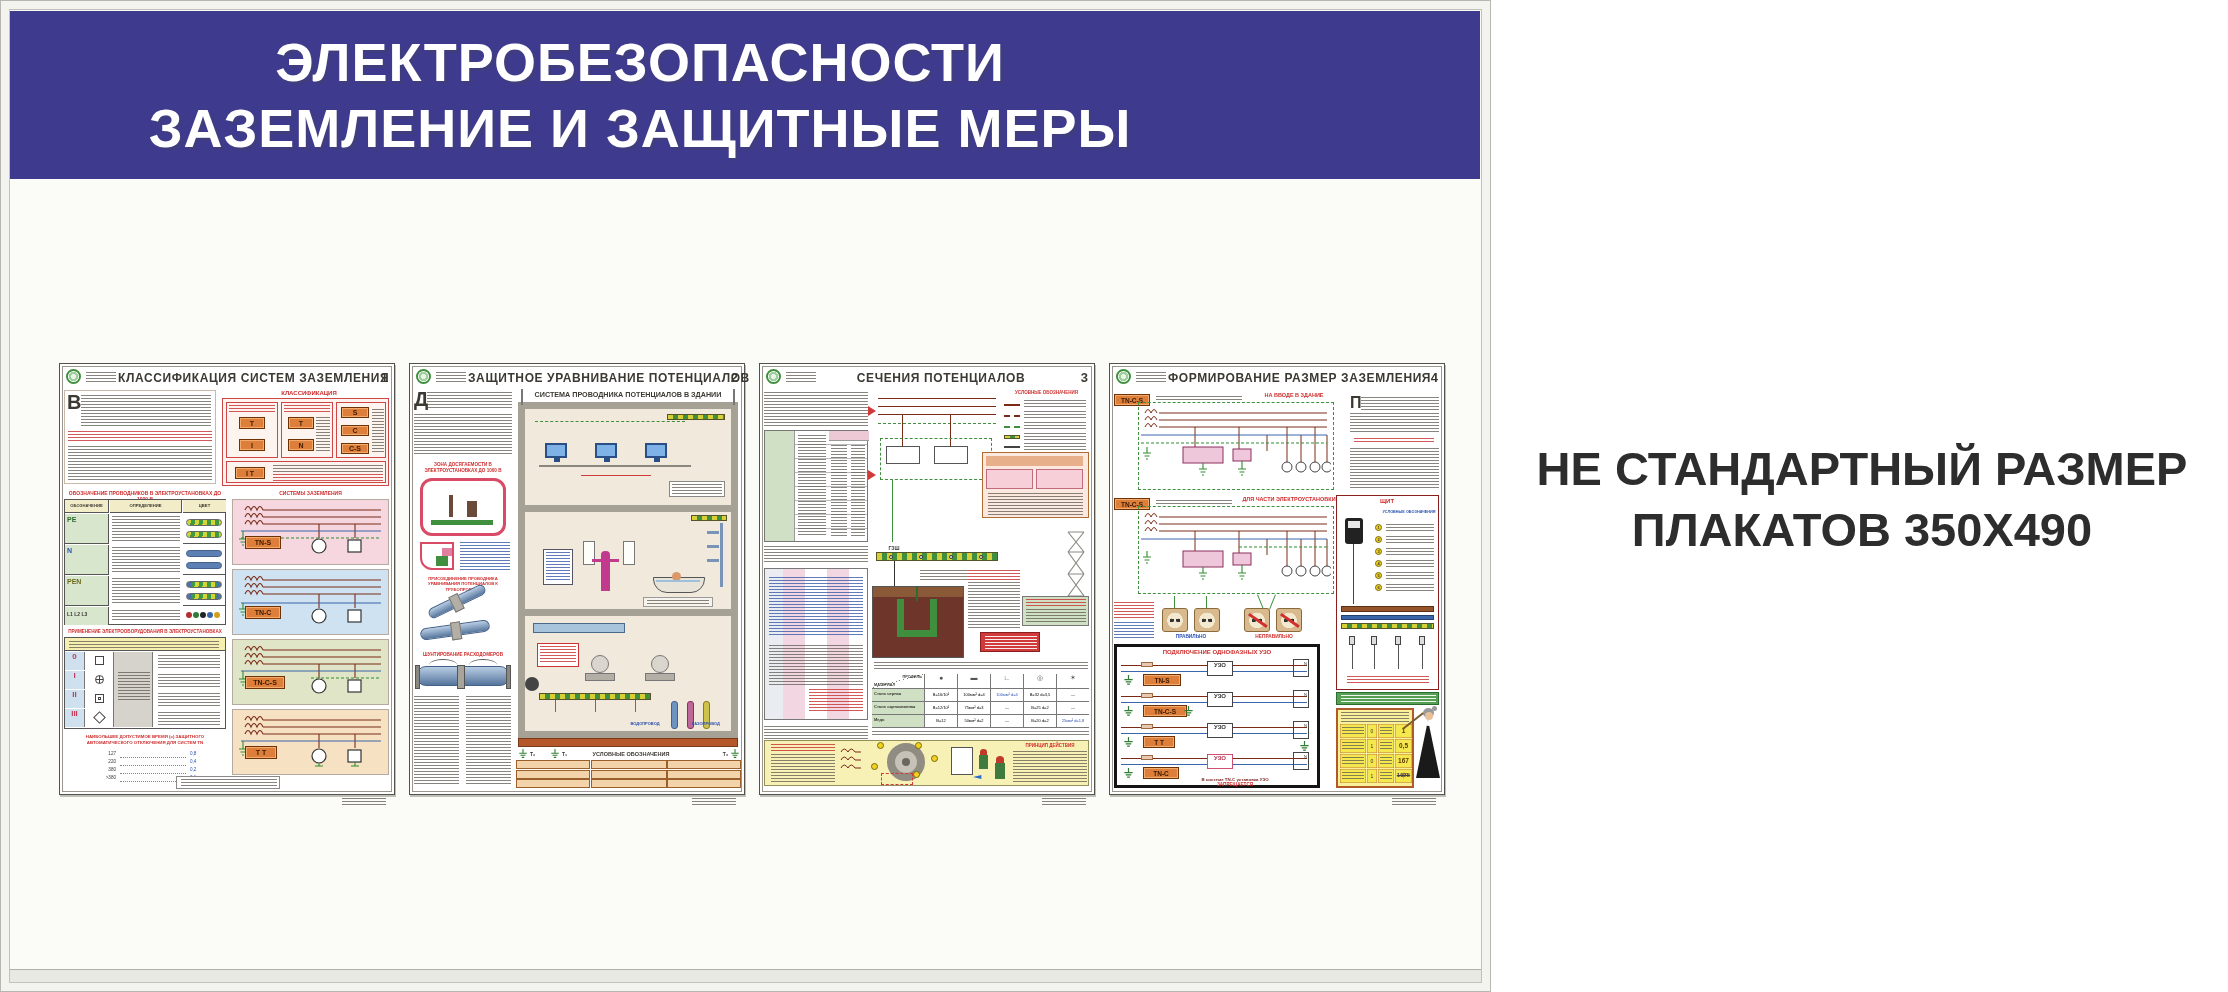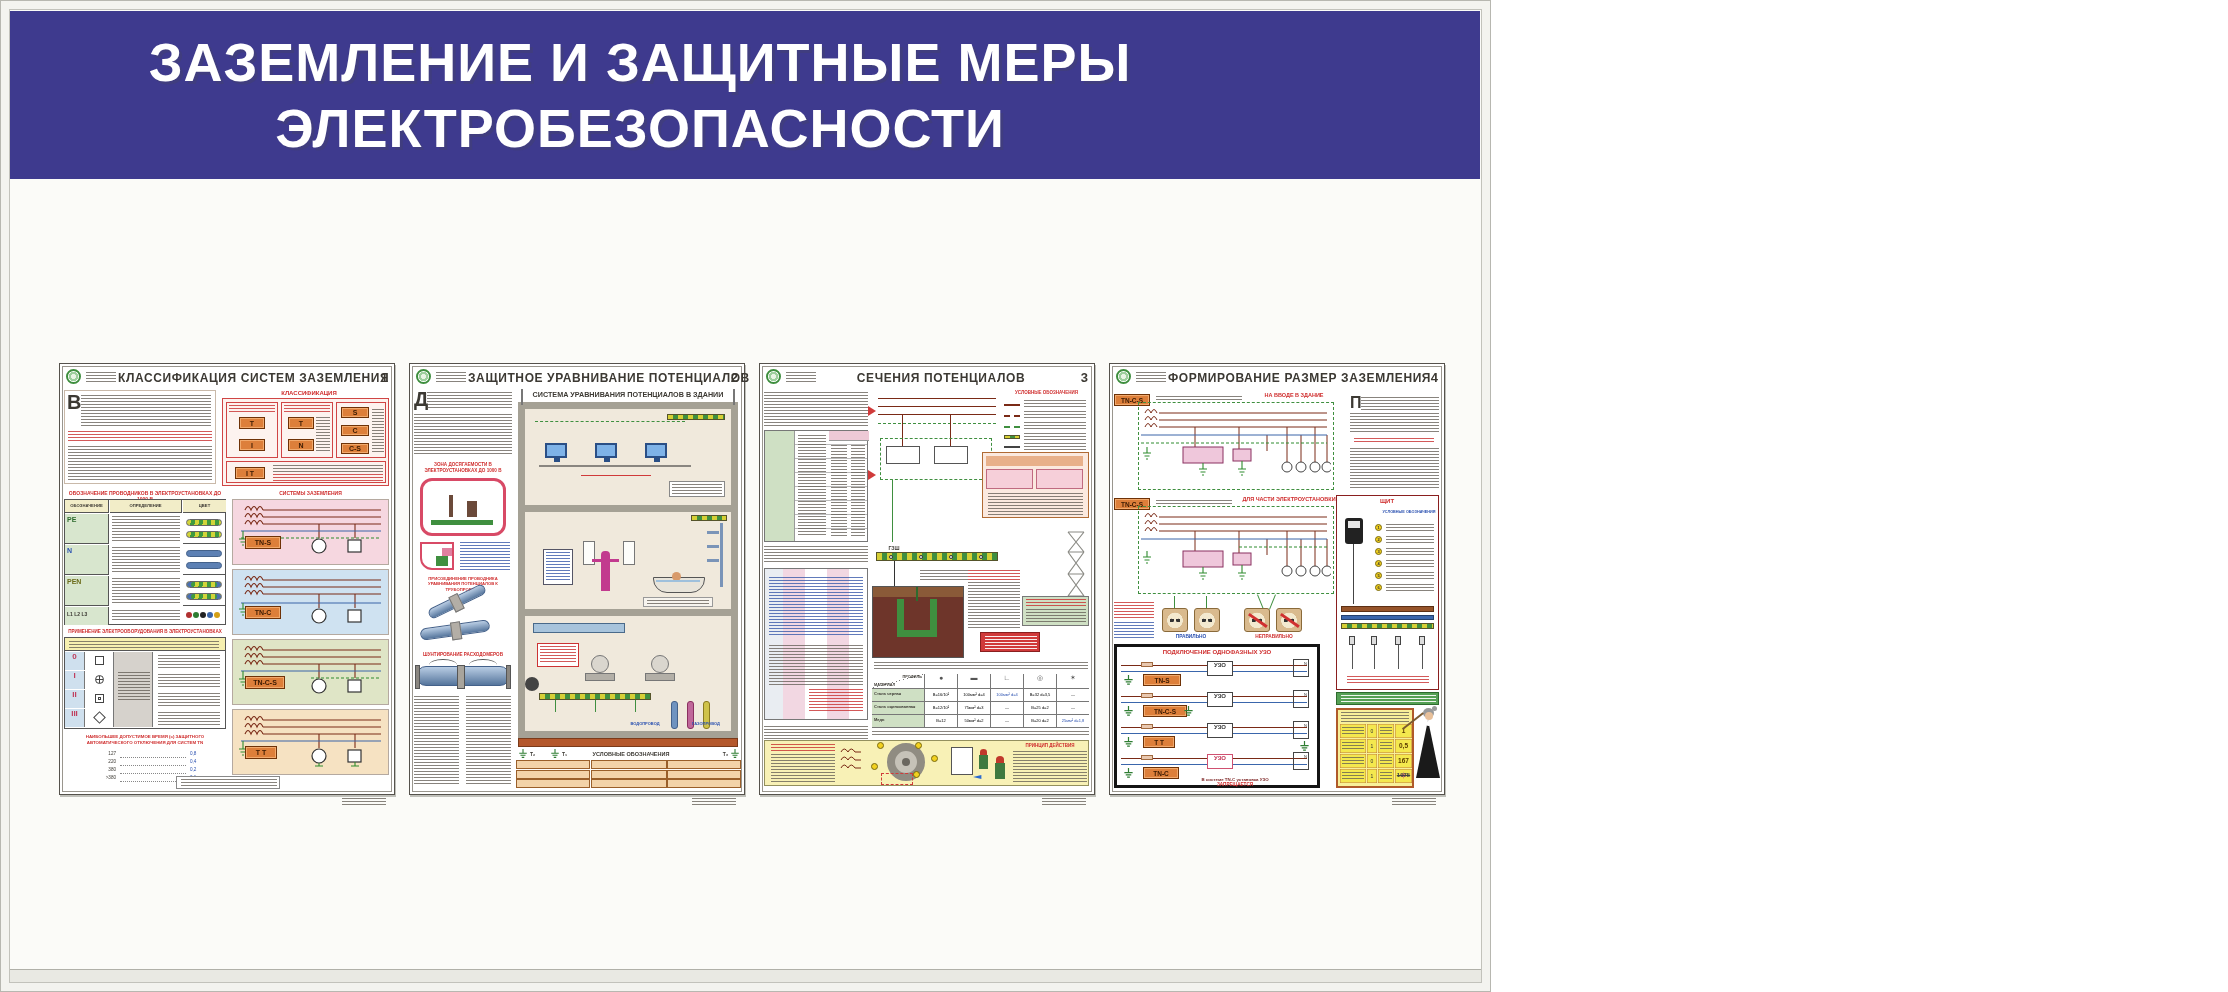--- a/index.html
+++ b/index.html
@@ -50,22 +50,22 @@
   .pipecyl{position:absolute;border-radius:6px;border:1px solid #44618a;background:linear-gradient(180deg,#b9cde4,#55759c)}
 </style>
 </head>
 <body>
 
 <div class="stage">
 
   <div class="board">
     <div class="bheader">
       <div class="btitle">
+        <div>ЭЛЕКТРОБЕЗОПАСНОСТИ</div>
         <div>ЗАЗЕМЛЕНИЕ И ЗАЩИТНЫЕ МЕРЫ</div>
-        <div>ЭЛЕКТРОБЕЗОПАСНОСТИ</div>
       </div>
     </div>
 
     <div class="poster" style="left:58px">
       <div class="pinner"></div>
       <div class="phead">
         <span class="plogo"></span>
         <span class="tx" style="left:22px;top:5px;width:30px;height:11px"></span>
         <span class="ptitle">КЛАССИФИКАЦИЯ СИСТЕМ ЗАЗЕМЛЕНИЯ</span>
         <span class="pnum">1</span>
@@ -284,21 +284,21 @@
         <div class="pipecyl" style="left:2px;top:276px;width:94px;height:20px;border-radius:10px">
           <span class="a" style="left:-2px;top:-2px;width:5px;height:24px;background:#8a8680;border:1px solid #555"></span>
           <span class="a" style="right:-2px;top:-2px;width:5px;height:24px;background:#8a8680;border:1px solid #555"></span>
           <span class="a" style="left:40px;top:-2px;width:8px;height:24px;background:#a8a49c;border:1px solid #555"></span>
           <span class="a" style="left:12px;top:-8px;width:28px;height:12px;border-top:1.5px solid #555;border-radius:50%"></span>
           <span class="a" style="left:52px;top:-8px;width:28px;height:12px;border-top:1.5px solid #555;border-radius:50%"></span>
         </div>
         <span class="tx" style="left:0;top:306px;width:45px;height:88px"></span>
         <span class="tx" style="left:52px;top:306px;width:45px;height:88px"></span>
 
-        <div class="dk" style="left:102px;top:0;width:224px;font-size:7.2px">СИСТЕМА УРАВНИВАНИЯ ПОТЕНЦИАЛОВ В ЗДАНИИ</div>
+        <div class="dk" style="left:102px;top:0;width:224px;font-size:7.2px">СИСТЕМА ПРОВОДНИКА ПОТЕНЦИАЛОВ В ЗДАНИИ</div>
         <div class="a" style="left:104px;top:12px;width:220px;height:336px;border:7px solid #a5a195;background:#f0e9dc">
           <span class="a" style="left:-4px;top:-20px;width:2px;height:16px;background:#777"></span>
           <span class="a" style="right:-4px;top:-20px;width:2px;height:16px;background:#777"></span>
           <div class="a" style="left:0;top:96px;width:206px;height:7px;background:#a5a195"></div>
           <div class="a" style="left:0;top:200px;width:206px;height:7px;background:#a5a195"></div>
 
           <div class="busYG a" style="right:6px;top:5px;width:58px;height:6px"></div>
           <div class="a" style="left:10px;top:12px;width:150px;border-top:1.5px dashed #3f8f3f"></div>
           <div class="mon" style="left:20px;top:34px"></div>
           <div class="mon" style="left:70px;top:34px"></div>
@@ -751,14 +751,18 @@
           <span class="a" style="left:9px;top:4px;width:8px;height:8px;border-radius:50%;background:#e8c09a"></span>
           <span class="a" style="left:0;top:12px;width:0;height:0;border-left:12px solid transparent;border-right:12px solid transparent;border-bottom:58px solid #1a1a1a"></span>
           <span class="a" style="left:10px;top:13px;width:5px;height:5px;border-radius:50%;background:#fff"></span>
           <span class="a" style="left:-16px;top:12px;width:26px;height:2px;background:#7a5a30;transform:rotate(-38deg)"></span>
         </div>
       </div>
       <div class="cap tx" style="right:8px;bottom:-12px"></div>
     </div>
   </div>
 
+  <div class="a sidenote" style="left:1496px;top:438px;width:732px">
+    <div>НЕ СТАНДАРТНЫЙ РАЗМЕР</div>
+    <div>ПЛАКАТОВ 350X490</div>
+  </div>
 
 </div>
 
 </body></html>

